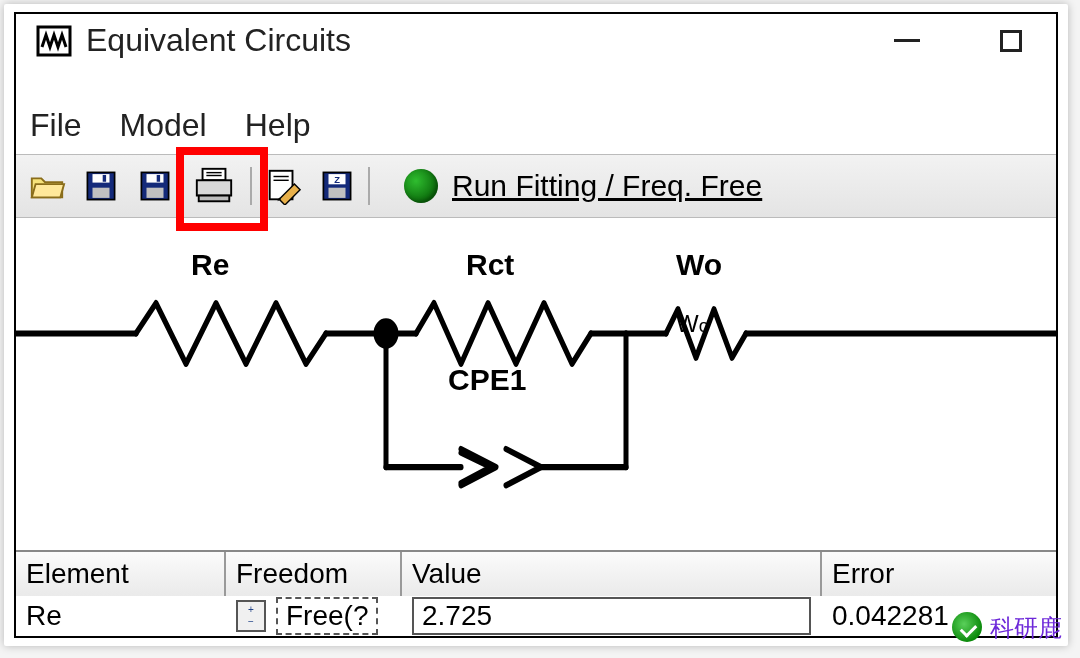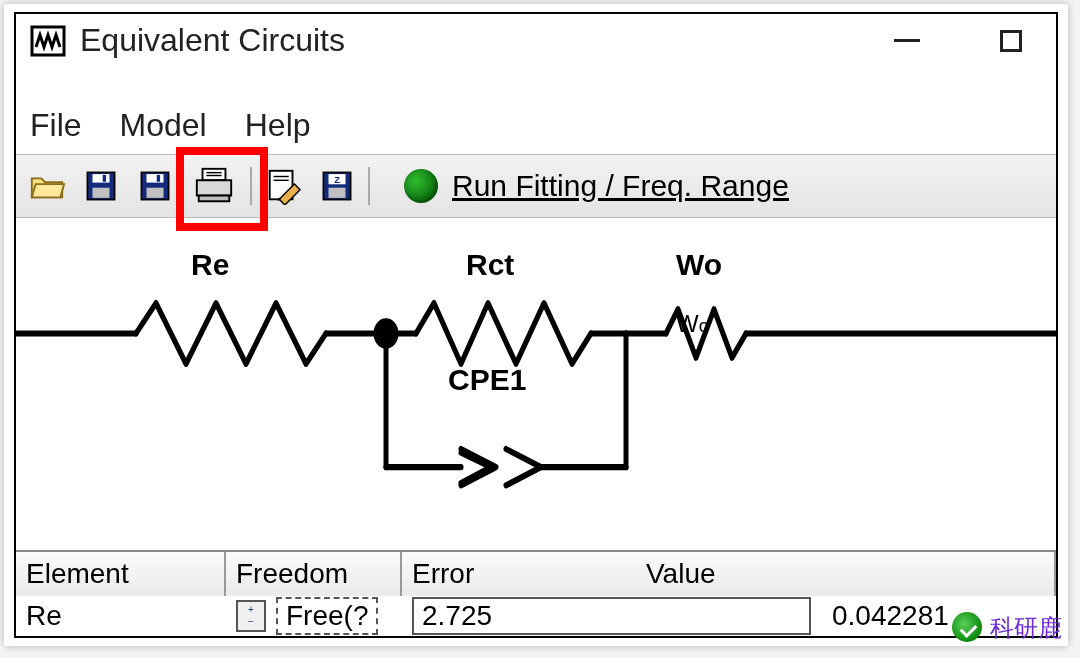--- a/index.html
+++ b/index.html
@@ -29,21 +29,21 @@
     box-sizing: border-box;
     background: #fff;
     display: flex;
     flex-direction: column;
     filter: blur(0.4px);
   }
   
   .titlebar {
     display: flex;
     align-items: center;
-    padding: 8px 14px 4px 14px;
+    padding: 8px 14px 4px 20px;
     font-size: 32px;
     color: #222;
   }
   .titlebar .app-icon {
     width: 36px; height: 36px;
     margin-right: 14px;
     display: flex;
     align-items: center;
     justify-content: center;
   }
@@ -301,21 +301,21 @@
           <rect x="4" y="4" width="32" height="32" fill="#142a7a" stroke="#000" stroke-width="2"></rect>
           <rect x="10" y="6" width="20" height="12" fill="#fff"></rect>
           <text x="20" y="16" text-anchor="middle" font-size="11" font-weight="bold" fill="#142a7a">Z</text>
           <rect x="10" y="22" width="20" height="12" fill="#c0c0c0"></rect>
         </svg>
       </div>
       <div class="tb-sep"></div>
 
       <div class="run-area">
         <div class="dot"></div>
-        <span class="run-text"><span style="text-decoration:underline;">R</span><span style="text-decoration:underline;">un Fitting / Freq. Range</span></span>
+        <span class="run-text"><span style="text-decoration:underline;">R</span><span style="text-decoration:underline;">un Fitting / Freq. Free</span></span>
       </div>
 
       <div class="highlight-box" style="left:160px; top:-8px; width:92px; height:84px;"></div>
     </div>
 
     <div class="circuit-area">
       <svg class="circuit-svg" viewBox="0 0 1040 260" preserveAspectRatio="none">
 
         <g stroke="#000" stroke-width="5" fill="none" stroke-linejoin="round" stroke-linecap="round">
 
@@ -353,22 +353,22 @@
       <div class="circuit-label" style="left:450px; top:30px;">Rct</div>
       <div class="circuit-label" style="left:660px; top:30px;">Wo</div>
       <div class="circuit-label" style="left:432px; top:145px;">CPE1</div>
 
       <div class="circuit-label" style="left:660px; top:92px; font-size:24px; font-weight:400;">W<span style="font-size:18px;">o</span></div>
     </div>
 
     <div class="table-header">
       <div class="th col-element">Element</div>
       <div class="th col-freedom">Freedom</div>
+      <div class="th col-value">Value</div>
       <div class="th col-error">Error</div>
-      <div class="th col-value">Value</div>
     </div>
 
     <div class="table-row">
       <div class="td col-element">Re</div>
       <div class="td col-freedom">
         <div class="freedom-cell">
           <div class="spin-btn">
             <span style="font-size:10px;">+</span>
             <span style="font-size:10px;">−</span>
           </div>

